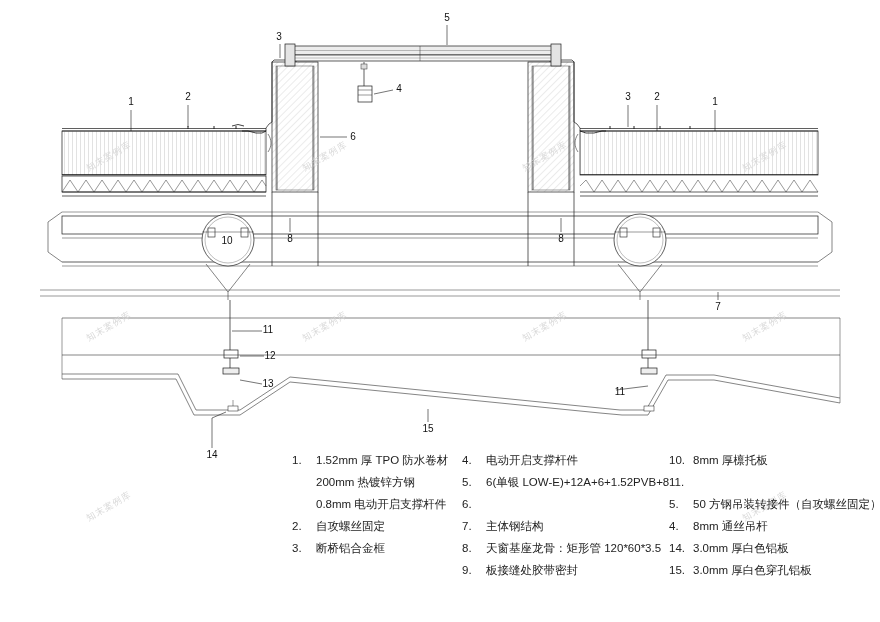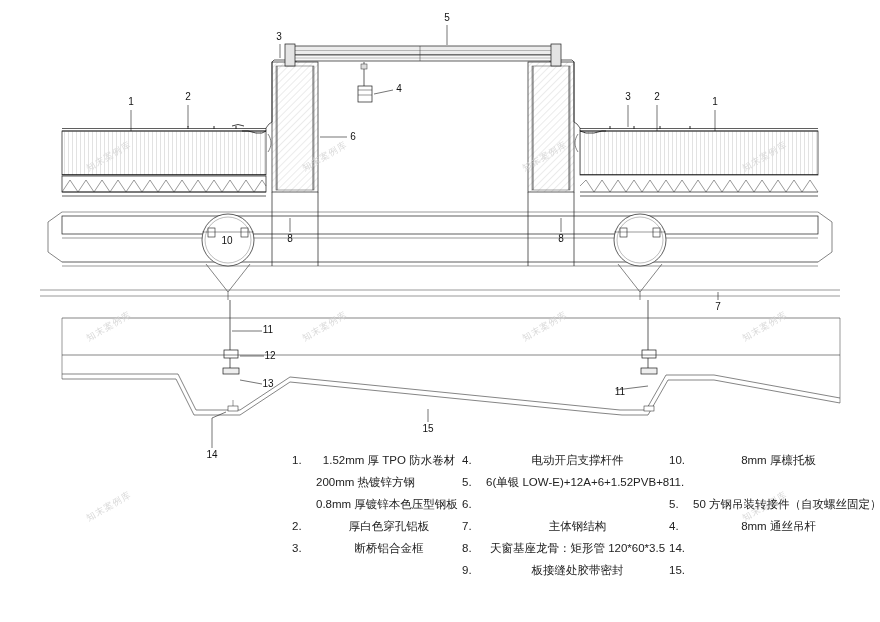--- a/index.html
+++ b/index.html
@@ -52,21 +52,20 @@
   }
   .legend-num {
     width: 24px;
     flex: 0 0 24px;
     text-align: left;
     white-space: nowrap;
   }
   .legend-text {
     flex: 1 1 auto;
     white-space: nowrap;
-    text-align: center;
   }
   .legend-sub {
     padding-left: 24px;
     white-space: nowrap;
   }
   .wm {
     position: absolute;
     font-size: 9px;
     color: #d8d8d8;
     letter-spacing: 1px;
@@ -306,24 +305,24 @@
   <div class="wm" style="left:740px; top:500px;">知末案例库</div>
 
   <div class="legend">
 
     <div class="legend-col c1">
       <div class="legend-item">
         <span class="legend-num">1.</span>
         <span class="legend-text">1.52mm 厚 TPO 防水卷材</span>
       </div>
       <div class="legend-sub">200mm 热镀锌方钢</div>
-      <div class="legend-sub">0.8mm 厚镀锌本色压型钢板</div>
+      <div class="legend-sub">0.8mm 电动开启支撑杆件</div>
       <div class="legend-item">
         <span class="legend-num">2.</span>
-        <span class="legend-text">厚白色穿孔铝板</span>
+        <span class="legend-text">自攻螺丝固定</span>
       </div>
       <div class="legend-item">
         <span class="legend-num">3.</span>
         <span class="legend-text">断桥铝合金框</span>
       </div>
     </div>
 
     <div class="legend-col c2">
       <div class="legend-item">
         <span class="legend-num">4.</span>
@@ -361,21 +360,23 @@
       <div class="legend-item">
         <span class="legend-num">5.</span>
         <span class="legend-text">50 方钢吊装转接件（自攻螺丝固定）</span>
       </div>
       <div class="legend-item">
         <span class="legend-num">4.</span>
         <span class="legend-text">8mm 通丝吊杆</span>
       </div>
       <div class="legend-item">
         <span class="legend-num">14.</span>
+        <span class="legend-text">3.0mm 厚白色铝板</span>
       </div>
       <div class="legend-item">
         <span class="legend-num">15.</span>
+        <span class="legend-text">3.0mm 厚白色穿孔铝板</span>
       </div>
     </div>
 
   </div>
 
 </div>
 
 </body></html>

